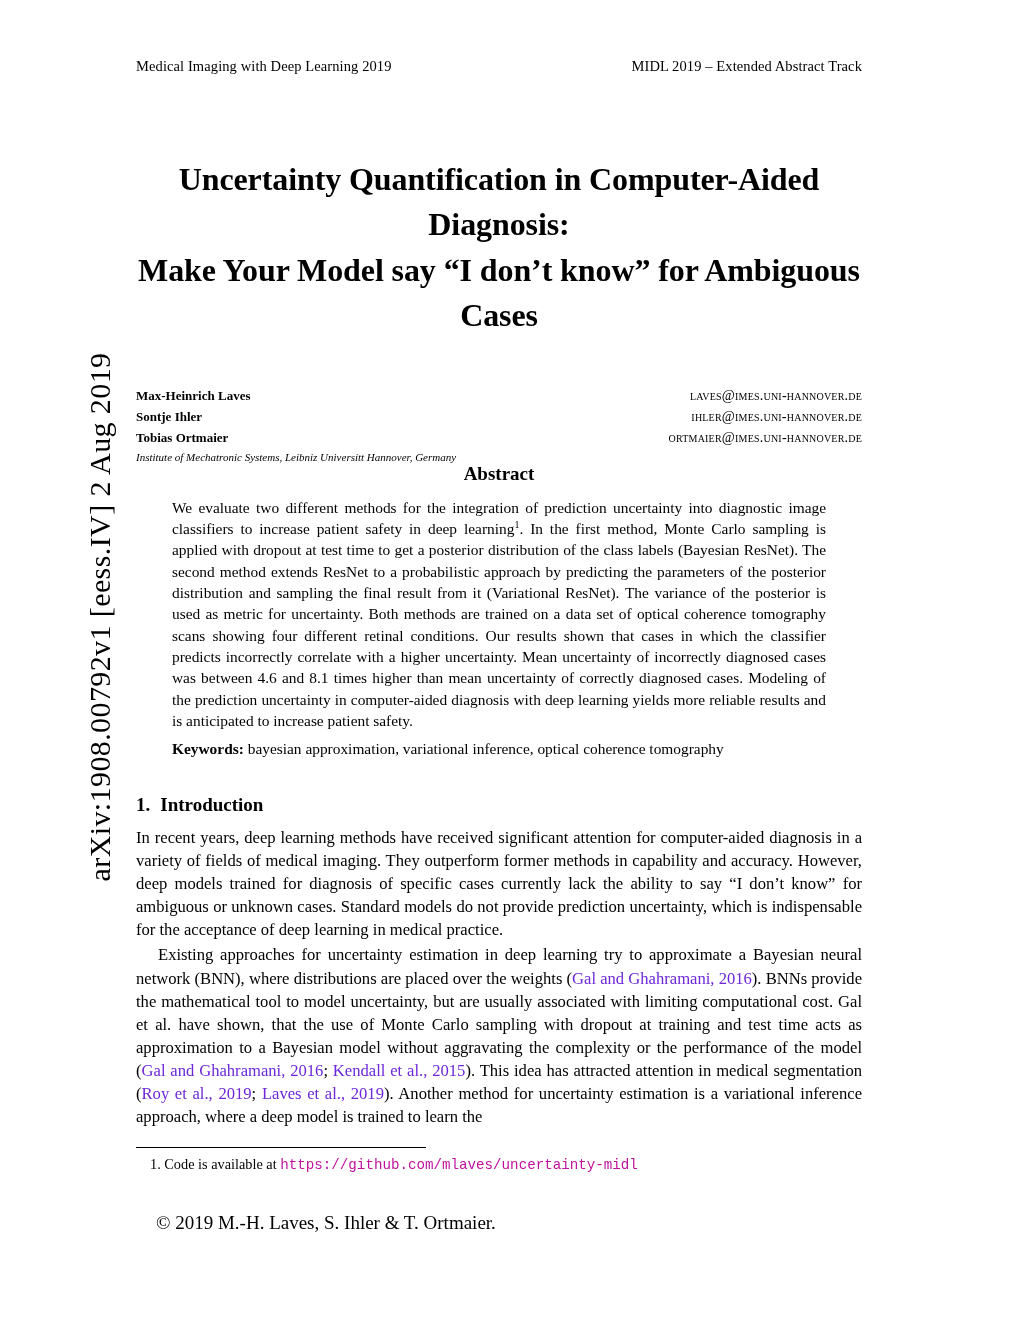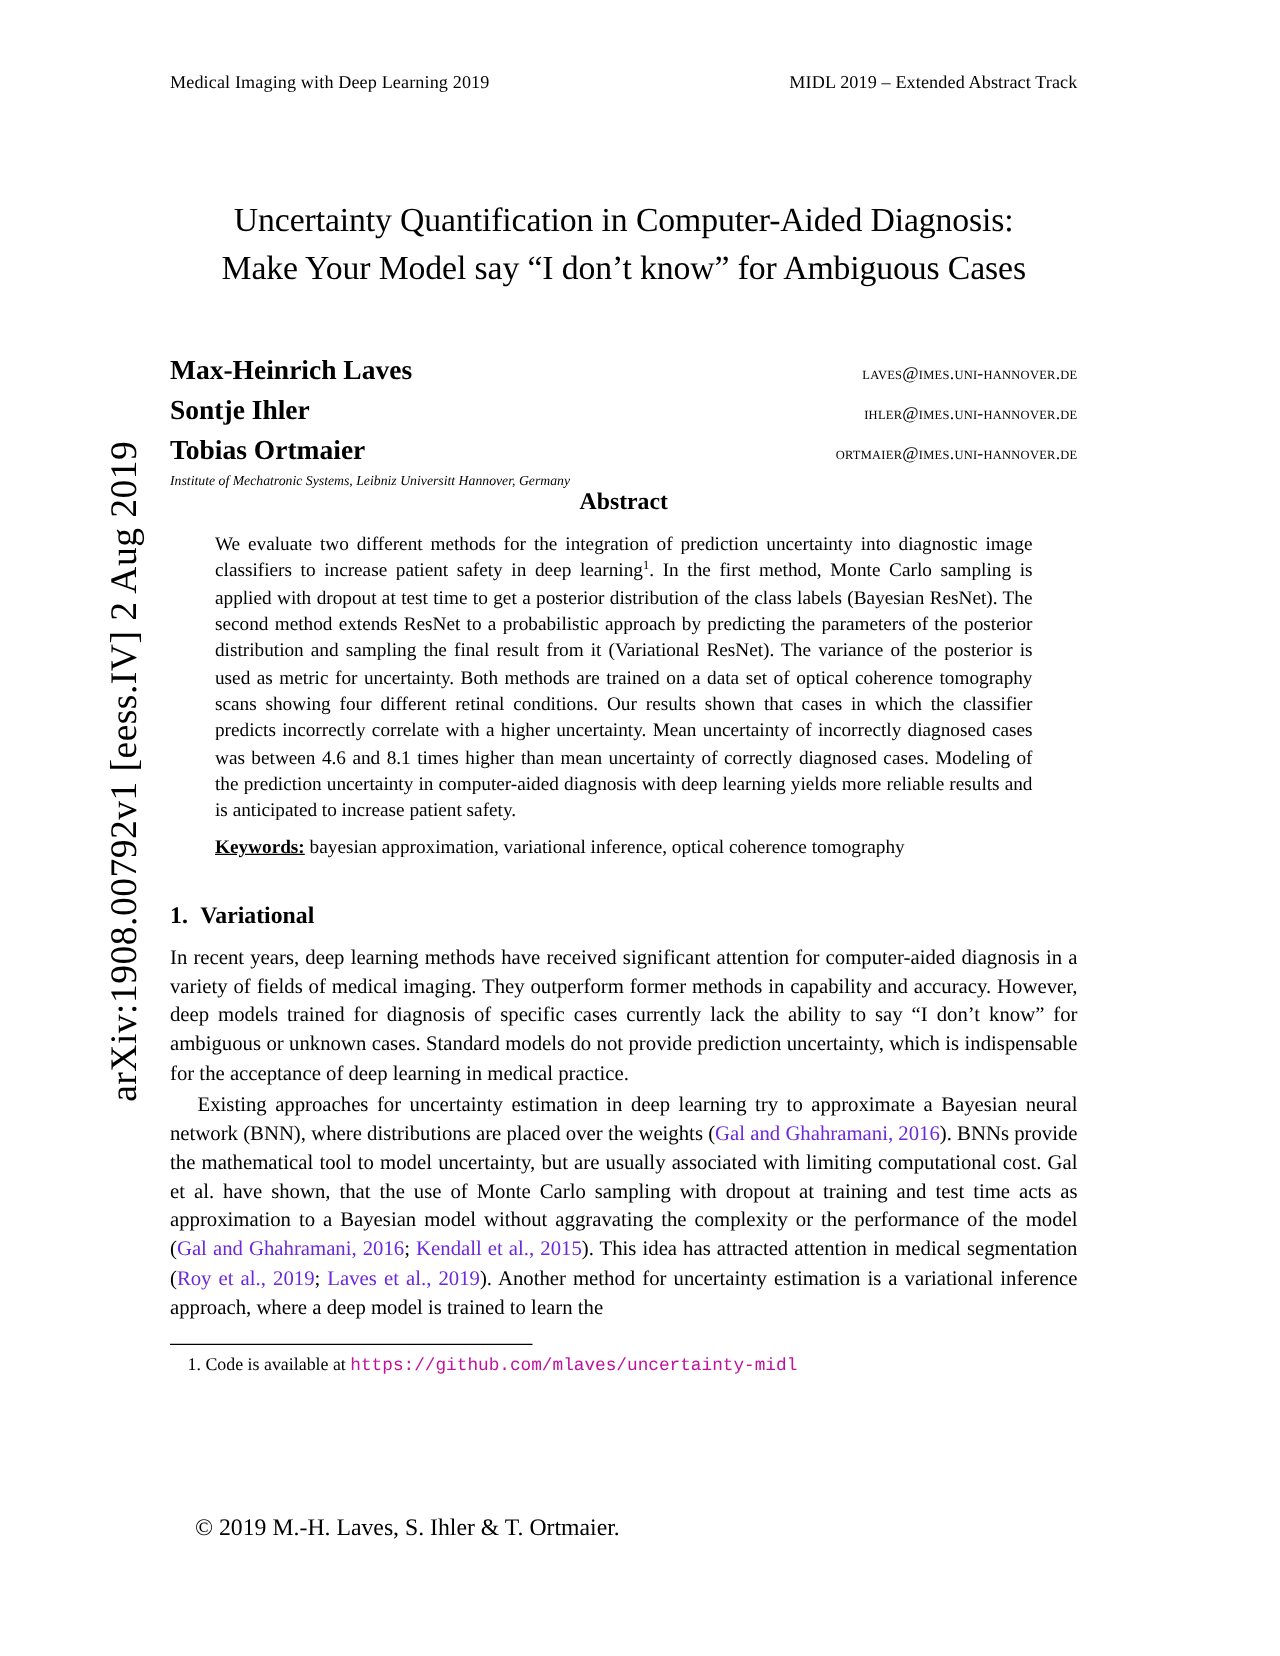--- a/index.html
+++ b/index.html
@@ -51,38 +51,38 @@
     justify-content: space-between;
     font-size: 14.5px;
     font-family: "Liberation Serif", serif;
     letter-spacing: 0.1px;
   }
   .runhead span { white-space: nowrap; }
 
   .title {
     margin-top: 82px;
     text-align: center;
-    font-size: 27px;
-    font-weight: normal;
+    font-size: 32px;
+    font-weight: bold;
     line-height: 1.42;
     letter-spacing: -0.1px;
   }
   .title .l2 { display: block; }
 
   .authors {
     margin-top: 46px;
   }
   .author-row {
     display: flex;
     justify-content: space-between;
     align-items: baseline;
     line-height: 1.46;
   }
   .author-name {
-    font-size: 22px;
+    font-size: 13px;
     font-weight: bold;
   }
   .author-email {
     font-size: 14.2px;
     font-variant: small-caps;
     letter-spacing: 0.2px;
   }
   .affiliation {
     margin-top: 3px;
     font-size: 11px;
@@ -102,21 +102,21 @@
     hyphens: auto;
   }
   .abstract-body sup { font-size: 10px; vertical-align: super; }
 
   .keywords {
     margin: 7px 36px 0 36px;
     font-size: 15.4px;
     line-height: 1.385;
     text-align: justify;
   }
-  .keywords b { font-weight: bold; text-decoration: underline; }
+  .keywords b { font-weight: bold; }
 
   .section-head {
     margin-top: 34px;
     font-size: 19px;
     font-weight: bold;
   }
   .section-head .num { margin-right: 10px; }
 
   .para {
     margin-top: 10px;
@@ -199,21 +199,21 @@
     <div class="abstract-body">
       <span>We evaluate two different methods for the integration of prediction uncertainty into diagnostic image classifiers to increase patient safety in deep learning</span><sup>1</sup><span>. In the first method, Monte Carlo sampling is applied with dropout at test time to get a posterior distribution of the class labels (Bayesian ResNet). The second method extends ResNet to a probabilistic approach by predicting the parameters of the posterior distribution and sampling the final result from it (Variational ResNet). The variance of the posterior is used as metric for uncertainty. Both methods are trained on a data set of optical coherence tomography scans showing four different retinal conditions. Our results shown that cases in which the classifier predicts incorrectly correlate with a higher uncertainty. Mean uncertainty of incorrectly diagnosed cases was between 4.6 and 8.1 times higher than mean uncertainty of correctly diagnosed cases. Modeling of the prediction uncertainty in computer-aided diagnosis with deep learning yields more reliable results and is anticipated to increase patient safety.</span>
     </div>
 
     <div class="keywords">
       <b>Keywords:</b>
       <span>bayesian approximation, variational inference, optical coherence tomography</span>
     </div>
 
     <div class="section-head">
-      <span class="num">1.</span><span>Variational</span>
+      <span class="num">1.</span><span>Introduction</span>
     </div>
 
     <div class="para">In recent years, deep learning methods have received significant attention for computer-aided diagnosis in a variety of fields of medical imaging. They outperform former methods in capability and accuracy. However, deep models trained for diagnosis of specific cases currently lack the ability to say “I don’t know” for ambiguous or unknown cases. Standard models do not provide prediction uncertainty, which is indispensable for the acceptance of deep learning in medical practice.</div>
 
     <div class="para indent">
       <span>Existing approaches for uncertainty estimation in deep learning try to approximate a Bayesian neural network (BNN), where distributions are placed over the weights (</span><a class="cite" href="#">Gal and Ghahramani, 2016</a><span>). BNNs provide the mathematical tool to model uncertainty, but are usually associated with limiting computational cost. Gal et al. have shown, that the use of Monte Carlo sampling with dropout at training and test time acts as approximation to a Bayesian model without aggravating the complexity or the performance of the model (</span><a class="cite" href="#">Gal and Ghahramani, 2016</a><span>; </span><a class="cite" href="#">Kendall et al., 2015</a><span>). This idea has attracted attention in medical segmentation (</span><a class="cite" href="#">Roy et al., 2019</a><span>; </span><a class="cite" href="#">Laves et al., 2019</a><span>). Another method for uncertainty estimation is a variational inference approach, where a deep model is trained to learn the</span>
     </div>
 
     <div class="footnote-rule"></div>
 

